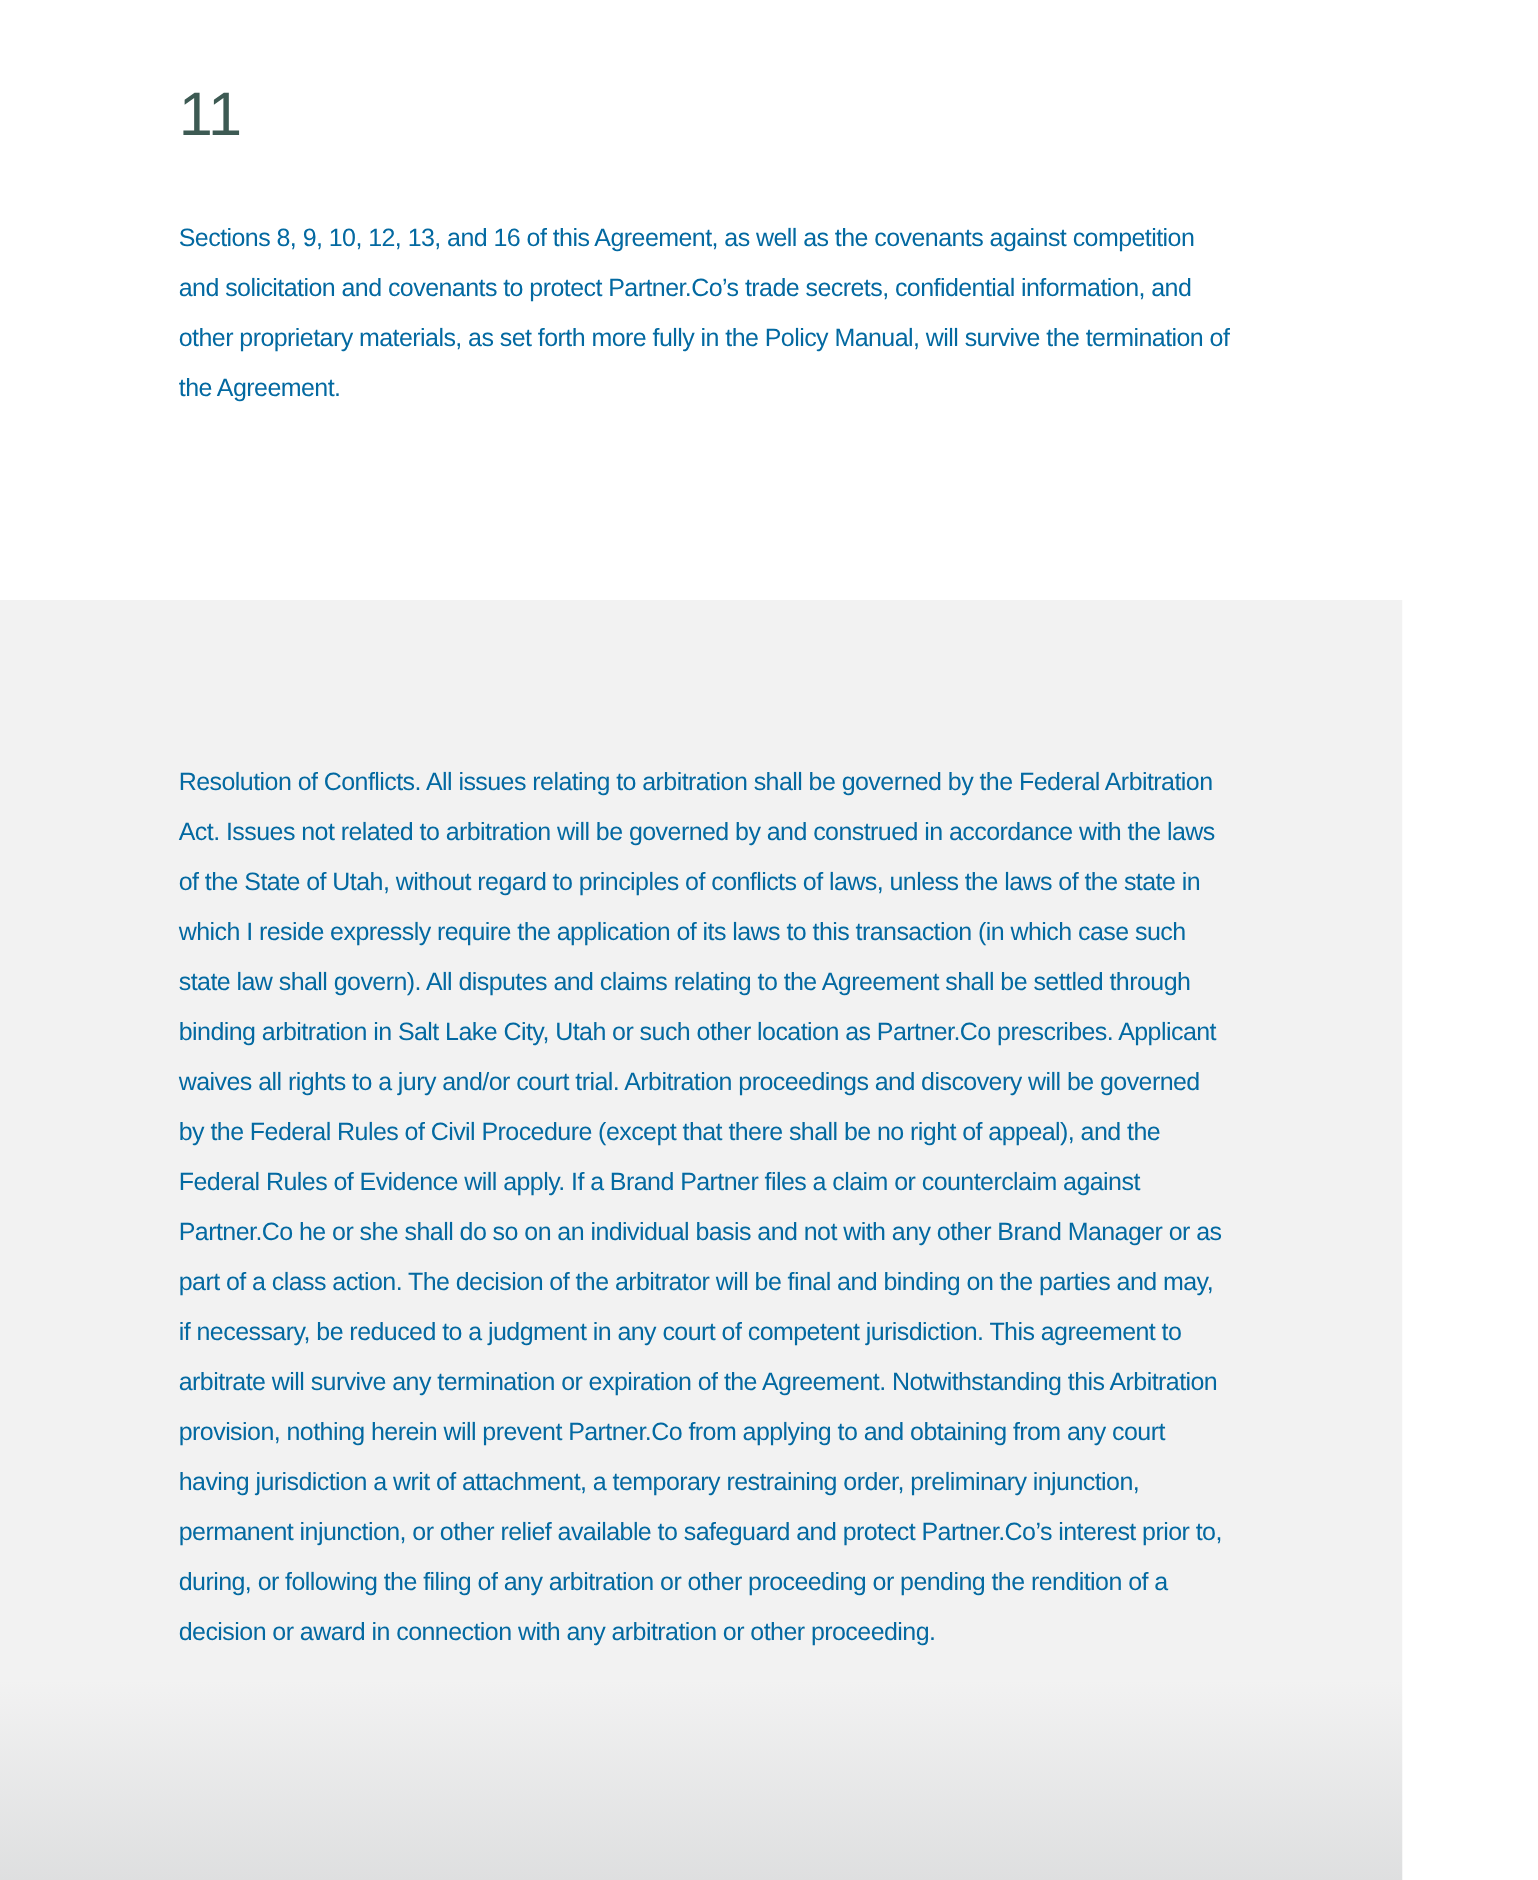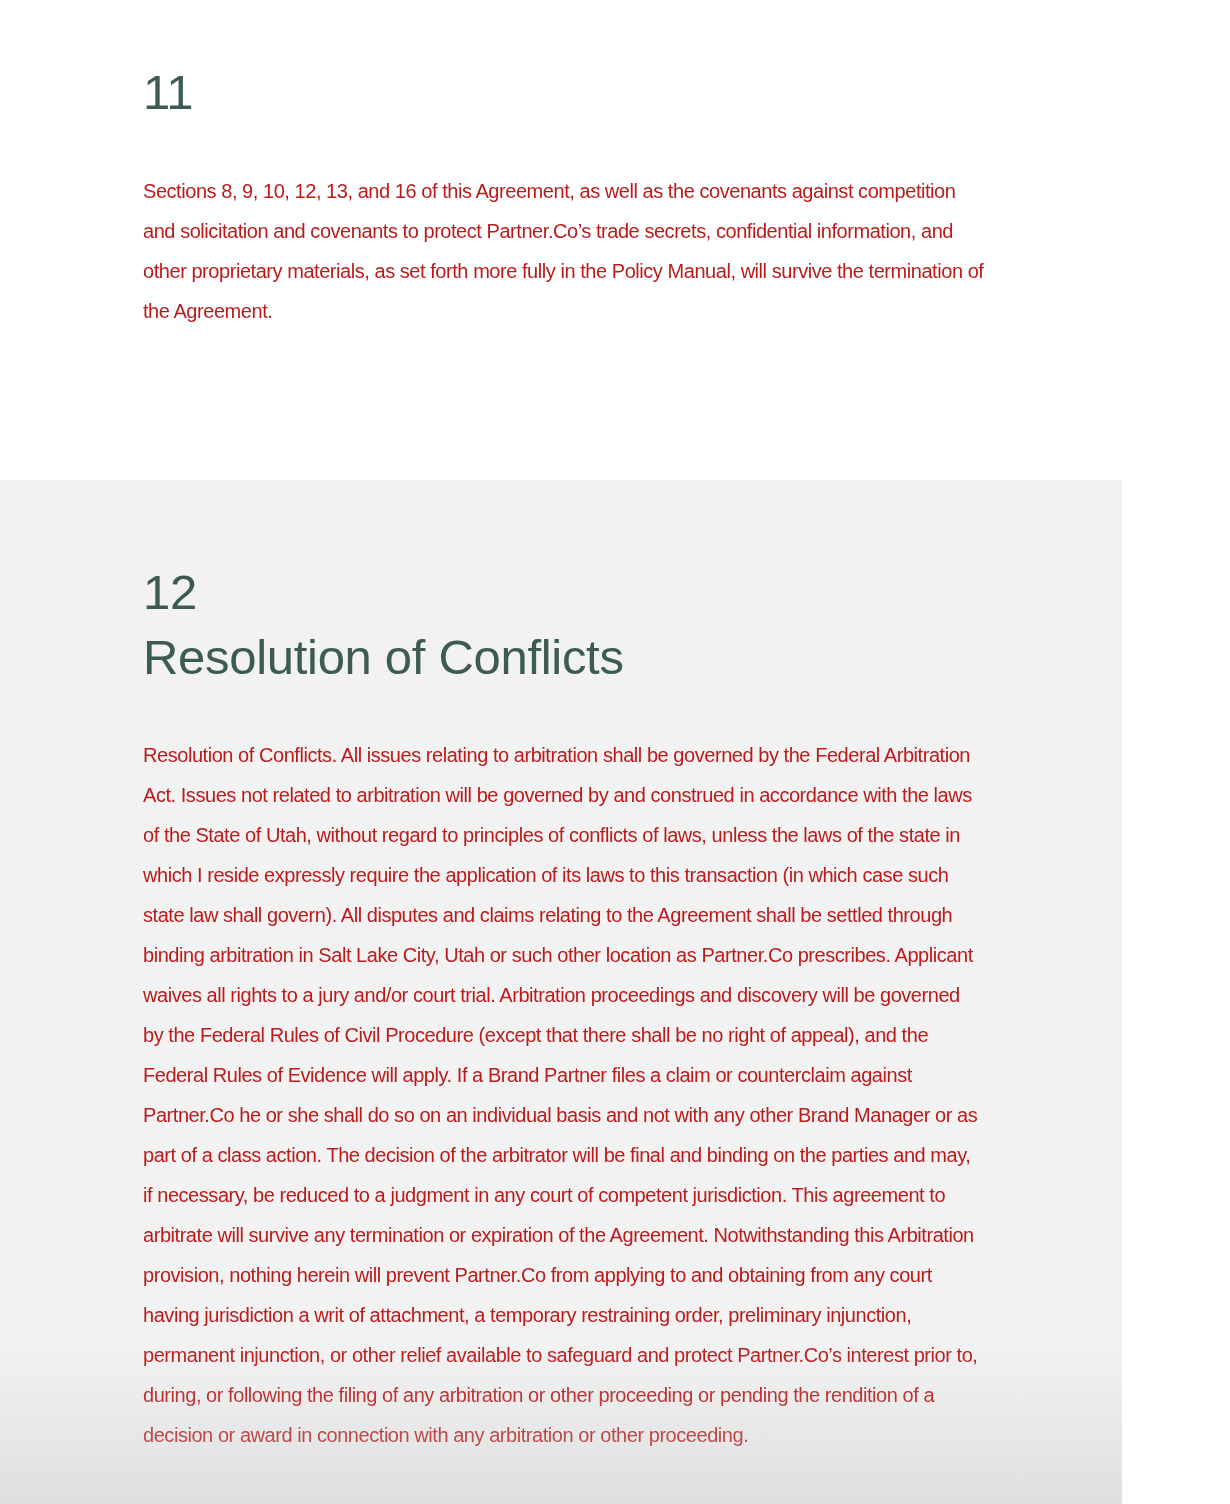--- a/index.html
+++ b/index.html
@@ -43,37 +43,33 @@
     line-height: 1.32;
     letter-spacing: -0.3px;
   }
   .heading > span { display: block; }
   .body-text {
     margin-top: 46px;
     max-width: 952px;
     font-size: 20px;
     line-height: 40px;
     letter-spacing: -0.45px;
-    color: #b91c1c;
+    color: #0369a1;
     font-weight: 400;
   }
 </style>
 </head>
 <body>
 
 <div class="page">
 
   <section class="section section-white">
     <h2 class="heading">
       <span>11</span>
     </h2>
     <p class="body-text">Sections 8, 9, 10, 12, 13, and 16 of this Agreement, as well as the covenants against competition and solicitation and covenants to protect Partner.Co’s trade secrets, confidential information, and other proprietary materials, as set forth more fully in the Policy Manual, will survive the termination of the Agreement.</p>
   </section>
 
   <section class="section section-gray">
-    <h2 class="heading">
-      <span>12</span>
-      <span>Resolution of Conflicts</span>
-    </h2>
     <p class="body-text">Resolution of Conflicts. All issues relating to arbitration shall be governed by the Federal Arbitration Act. Issues not related to arbitration will be governed by and construed in accordance with the laws of the State of Utah, without regard to principles of conflicts of laws, unless the laws of the state in which I reside expressly require the application of its laws to this transaction (in which case such state law shall govern). All disputes and claims relating to the Agreement shall be settled through binding arbitration in Salt Lake City, Utah or such other location as Partner.Co prescribes. Applicant waives all rights to a jury and/or court trial. Arbitration proceedings and discovery will be governed by the Federal Rules of Civil Procedure (except that there shall be no right of appeal), and the Federal Rules of Evidence will apply. If a Brand Partner files a claim or counterclaim against Partner.Co he or she shall do so on an individual basis and not with any other Brand Manager or as part of a class action. The decision of the arbitrator will be final and binding on the parties and may, if necessary, be reduced to a judgment in any court of competent jurisdiction. This agreement to arbitrate will survive any termination or expiration of the Agreement. Notwithstanding this Arbitration provision, nothing herein will prevent Partner.Co from applying to and obtaining from any court having jurisdiction a writ of attachment, a temporary restraining order, preliminary injunction, permanent injunction, or other relief available to safeguard and protect Partner.Co’s interest prior to, during, or following the filing of any arbitration or other proceeding or pending the rendition of a decision or award in connection with any arbitration or other proceeding.</p>
   </section>
 
 </div>
 
 </body></html>

